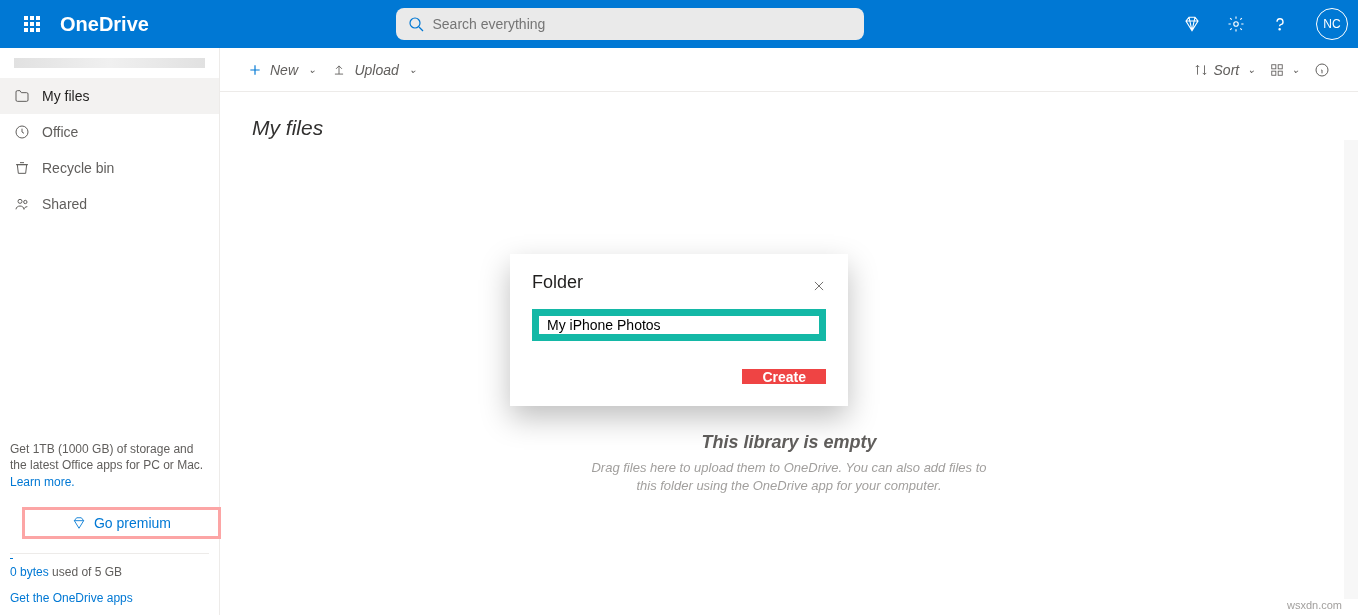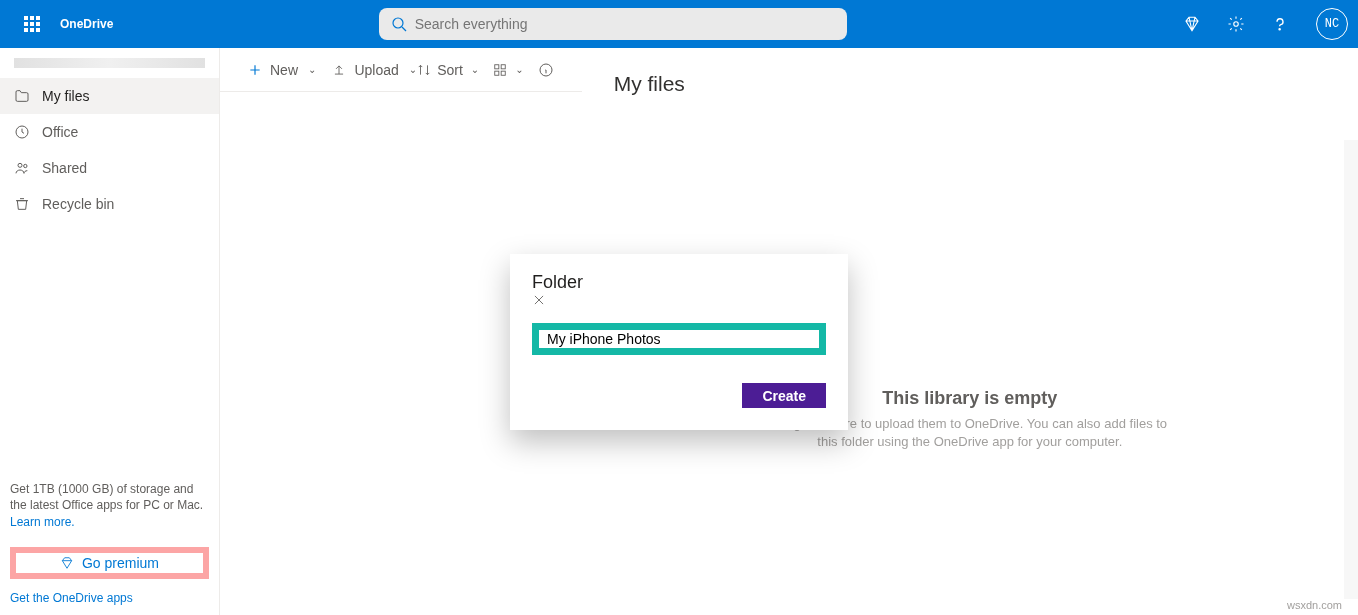--- a/index.html
+++ b/index.html
@@ -2,68 +2,68 @@
 <html><head>
   <meta charset="utf-8">
   <style>
     * { margin: 0; padding: 0; box-sizing: border-box; font-family: 'Segoe UI', -apple-system, sans-serif; }
     body { width: 1358px; height: 615px; overflow: hidden; background: #fff; position: relative; }
     
     .header { height: 48px; background: #0078d4; display: flex; align-items: center; padding: 0 8px; }
     .waffle { width: 48px; height: 48px; display: flex; align-items: center; justify-content: center; cursor: pointer; }
     .waffle-grid { display: grid; grid-template-columns: repeat(3, 4px); grid-template-rows: repeat(3, 4px); gap: 2px; }
     .waffle-dot { background: #fff; width: 4px; height: 4px; }
-    .brand { color: #fff; font-size: 12px; font-weight: 600; margin-left: 4px; cursor: pointer; }
+    .brand { color: #fff; font-size: 20px; font-weight: 600; margin-left: 4px; cursor: pointer; }
     .search-wrap { flex: 1; display: flex; justify-content: center; }
     .search-box { width: 468px; height: 32px; background: #eaeaea; border-radius: 8px; display: flex; align-items: center; padding: 0 12px; margin-left: -60px; }
     .search-icon { color: #0078d4; margin-right: 8px; }
     .search-input { border: none; background: transparent; outline: none; font-size: 14px; flex: 1; color: #323130; }
     .header-right { display: flex; align-items: center; gap: 4px; margin-right: 2px; }
     .hicon { width: 40px; height: 48px; display: flex; align-items: center; justify-content: center; color: #fff; cursor: pointer; }
-    .avatar { width: 32px; height: 32px; border-radius: 50%; border: 1px solid #fff; display: flex; align-items: center; justify-content: center; color: #fff; font-size: 12px; margin-left: 12px; cursor: pointer; font-family: Liberation Mono, monospace; }
+    .avatar { width: 32px; height: 32px; border-radius: 50%; border: 1px solid #fff; display: flex; align-items: center; justify-content: center; color: #fff; font-size: 12px; margin-left: 12px; cursor: pointer; }
     
     .body-wrap { display: flex; height: calc(100% - 48px); }
     .sidebar { width: 220px; border-right: 1px solid #edebe9; display: flex; flex-direction: column; }
     .user-block { padding: 10px 14px; display: flex; align-items: center; gap: 8px; }
     .user-bar { flex: 1; height: 10px; background: linear-gradient(90deg, #e1e1e1 0%, #f0f0f0 50%, #e1e1e1 100%); }
     .nav { flex: 1; }
     .nav-item { height: 36px; display: flex; align-items: center; padding: 0 14px; gap: 12px; color: #605e5c; font-size: 14px; cursor: pointer; }
     .nav-item.active { background: #f3f2f1; color: #201f1e; font-weight: 400; }
     .nav-icon { width: 16px; display: flex; justify-content: center; }
     .sidebar-bottom { padding: 10px; font-size: 12px; color: #605e5c; }
     .promo-text { line-height: 1.4; margin-bottom: 16px; }
     .link { color: #0078d4; text-decoration: none; cursor: pointer; }
-    .premium-btn { margin-top: 10px; width: 100%; height: 32px; border: 6px solid #fca5a5; background: #fff; color: #0078d4; font-size: 14px; cursor: pointer; display: flex; align-items: center; justify-content: center; gap: 8px; }
+    .premium-btn { margin-top: 10px; width: 100%; height: 32px; border: 3px solid #fca5a5; background: #fff; color: #0078d4; font-size: 14px; cursor: pointer; display: flex; align-items: center; justify-content: center; gap: 8px; margin-left: 12px; }
     .storage { margin-top: 14px; border-top: 1px solid #edebe9; padding-top: 4px; }
     .storage-bar { height: 1px; background: #0078d4; width: 3px; margin-bottom: 6px; }
     .storage-text { font-size: 12px; }
     .apps-link { margin-top: 12px; display: block; }
     
-    .main { flex: 1; display: flex; flex-direction: row; position: relative; }
+    .main { flex: 1; display: flex; flex-direction: column; position: relative; font-style: italic; }
     .toolbar { height: 44px; border-bottom: 1px solid #edebe9; display: flex; align-items: center; padding: 0 28px; justify-content: space-between; }
     .toolbar-left { display: flex; gap: 16px; }
     .tbtn { display: flex; align-items: center; gap: 8px; color: #605e5c; font-size: 14px; cursor: pointer; }
     .tbtn .plus { color: #0078d4; }
     .chev { font-size: 10px; color: #605e5c; margin-left: 2px; }
     .toolbar-right { display: flex; gap: 14px; align-items: center; color: #605e5c; }
     .ticon { cursor: pointer; display: flex; align-items: center; gap: 6px; font-size: 14px; }
     
     .content { flex: 1; padding: 24px 32px; position: relative; overflow: auto; }
     .page-title { font-size: 21px; font-weight: 400; color: #323130; }
     .empty-state { position: absolute; top: 340px; left: 0; right: 0; text-align: center; }
     .empty-title { font-size: 18px; font-weight: 600; color: #605e5c; margin-bottom: 6px; }
     .empty-sub { font-size: 13px; color: #a19f9d; line-height: 1.4; max-width: 400px; margin: 0 auto; }
     
     .dialog { position: absolute; top: 254px; left: 510px; width: 338px; background: #fff; box-shadow: 0 12px 28px rgba(0,0,0,.25); padding: 18px 22px 22px; }
-    .dialog-head { display: flex; justify-content: space-between; align-items: flex-start; margin-bottom: 16px; flex-direction: column; }
+    .dialog-head { display: flex; justify-content: space-between; align-items: flex-end; margin-bottom: 16px; }
     .dialog-title { font-size: 18px; font-weight: 400; color: #201f1e; }
     .dialog-close { cursor: pointer; color: #605e5c; font-size: 14px; }
     .dialog-input { width: 100%; height: 32px; border: 7px solid #14b8a6; padding: 0 8px; font-size: 14px; outline: none; }
     .dialog-footer { display: flex; justify-content: flex-end; margin-top: 28px; }
-    .create-btn { background: #4c1d95; color: #fff; border: none; height: 25px; padding: 0 20px; font-size: 14px; font-weight: 600; cursor: pointer; }
+    .create-btn { background: #ef4444; color: #fff; border: none; height: 15px; padding: 0 20px; font-size: 14px; font-weight: 600; cursor: pointer; }
     
     .scrollbar-stub { position: absolute; right: 0; top: 92px; bottom: 16px; width: 14px; background: #f7f7f7; }
     .watermark { position: absolute; bottom: 4px; right: 16px; font-size: 11px; color: #a19f9d; margin-left: 31px; }
     svg { display: block; }
   </style>
 </head>
 <body>
 
 <div class="header">
   <div class="waffle">
@@ -132,51 +132,57 @@
             <svg width="16" height="16" viewBox="0 0 24 24" fill="none" stroke="#605e5c" stroke-width="1.5">
               <circle cx="12" cy="12" r="9"></circle>
               <path d="M12 7v5l3 2"></path>
             </svg>
           </span>
         <span>Office</span>
       </div>
       <div class="nav-item">
         <span class="nav-icon">
             <svg width="16" height="16" viewBox="0 0 24 24" fill="none" stroke="#605e5c" stroke-width="1.5">
+              <path d="M5 7h14l-1.5 13H6.5L5 7zM9 4h6M3 7h18"></path>
+            </svg>
+          </span>
+        <span>Recycle bin</span>
+      </div>
+      <div class="nav-item">
+        <span class="nav-icon">
+            <svg width="16" height="16" viewBox="0 0 24 24" fill="none" stroke="#605e5c" stroke-width="1.5">
               <circle cx="9" cy="8" r="3"></circle>
               <path d="M3 20c0-3 3-5 6-5s6 2 6 5"></path>
               <circle cx="17" cy="9" r="2.5"></circle>
               <path d="M15 20c0-2 2-4 5-4"></path>
             </svg>
           </span>
         <span>Shared</span>
-      </div>
-      <div class="nav-item">
-        <span class="nav-icon">
-            <svg width="16" height="16" viewBox="0 0 24 24" fill="none" stroke="#605e5c" stroke-width="1.5">
-              <path d="M5 7h14l-1.5 13H6.5L5 7zM9 4h6M3 7h18"></path>
-            </svg>
-          </span>
-        <span>Recycle bin</span>
       </div>
     </div>
     <div class="sidebar-bottom">
       <div class="promo-text">
         <span>Get 1TB (1000 GB) of storage and</span><br>
         <span>the latest Office apps for PC or Mac.</span><br>
         <span class="link">Learn more.</span>
       </div>
       <button class="premium-btn">
         <span>
             <svg width="14" height="14" viewBox="0 0 24 24" fill="none" stroke="#0078d4" stroke-width="1.5">
               <path d="M4 8 L8 3 L16 3 L20 8 L12 21 Z M4 8 L20 8"></path>
             </svg>
           </span>
         <span>Go premium</span>
       </button>
+      <div class="storage">
+        <div class="storage-bar"></div>
+        <div class="storage-text">
+          <span class="link">0 bytes</span><span> used of 5 GB</span>
+        </div>
+      </div>
       <span class="link apps-link">Get the OneDrive apps</span>
     </div>
   </div>
 
   <div class="main">
     <div class="toolbar">
       <div class="toolbar-left">
         <div class="tbtn">
           <span class="plus">
               <svg width="14" height="14" viewBox="0 0 24 24" stroke="#0078d4" stroke-width="2">

